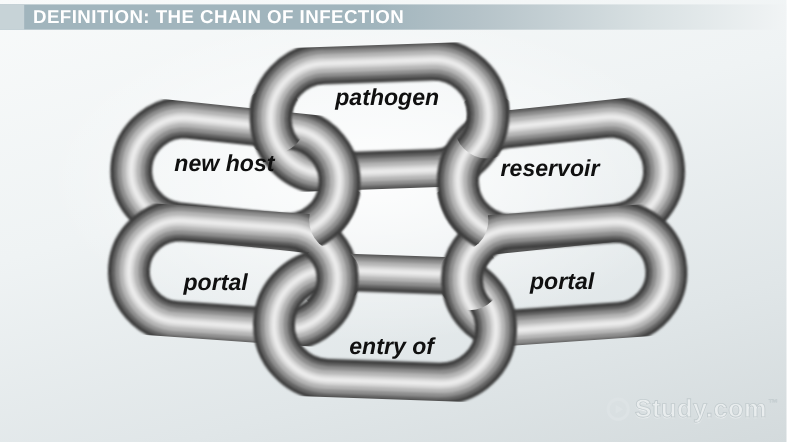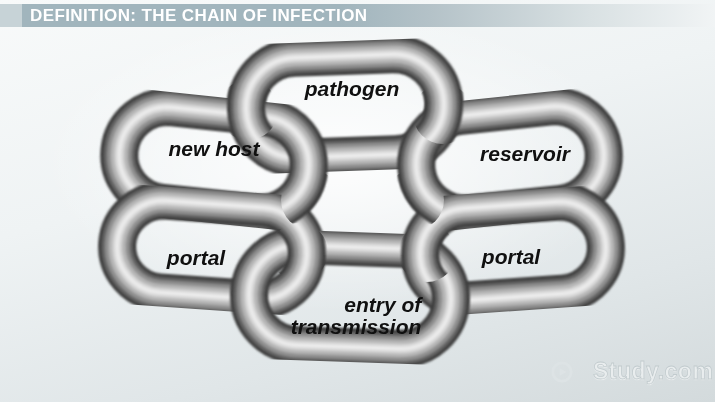--- a/index.html
+++ b/index.html
@@ -26,27 +26,27 @@
   .b1{stroke:#3d3d3d;stroke-width:38;fill:none}
   .b2{stroke:#646464;stroke-width:31;fill:none}
   .b3{stroke:#8f8f8f;stroke-width:24.5;fill:none}
   .b4{stroke:#b6b6b6;stroke-width:17;fill:none}
   .b5{stroke:#d6d6d6;stroke-width:9.5;fill:none}
   .b6{stroke:#ebebeb;stroke-width:4;fill:none}
   
   .label{
     position:absolute;transform:translate(-50%,-50%);z-index:2;
     font-style:italic;font-weight:700;font-size:21px;line-height:22px;
-    color:#101010;text-align:right;white-space:nowrap;
+    color:#101010;text-align:center;white-space:nowrap;
   }
   .label span{display:block}
   
   .watermark{position:absolute;left:551px;top:358px;display:flex;align-items:center;z-index:2}
   .wm-text{
-    font-weight:700;font-size:23px;letter-spacing:.5px;margin-left:20px;
+    font-weight:700;font-size:23px;letter-spacing:.5px;margin-left:4px;
     color:#e9edee;-webkit-text-stroke:.8px #c2cbce;
     text-shadow:0 1px 1px rgba(255,255,255,.8);
   }
   .wm-mark{
     font-weight:700;font-size:9px;color:#d7dee0;margin-left:1px;
     align-self:flex-start;margin-top:3px;-webkit-text-stroke:.4px #c2cbce;
   }
 </style>
 </head>
 <body>
@@ -149,35 +149,34 @@
   <use href="#lk0" clip-path="url(#cp2)"></use>
   <use href="#lk1" clip-path="url(#cp3)"></use>
   <use href="#lk2" clip-path="url(#cp4)"></use>
   <use href="#lk3" clip-path="url(#cp5)"></use>
   <use href="#lk4" clip-path="url(#cp6)"></use>
 </svg>
 
 <div class="label" style="left:352px;top:89px">
   <span>pathogen</span>
 </div>
-<div class="label" style="left:214px;top:149px">
+<div class="label" style="left:204px;top:149px">
   <span>new host</span>
 </div>
-<div class="label" style="left:525px;top:154px">
+<div class="label" style="left:500px;top:154px">
   <span>reservoir</span>
 </div>
 <div class="label" style="left:196px;top:258px">
   <span>portal</span>
 </div>
 <div class="label" style="left:511px;top:257px">
   <span>portal</span>
 </div>
 <div class="label" style="left:356px;top:316px">
   <span>entry of</span>
-  <span>transmission</span>
 </div>
 
 <div class="watermark">
   <svg width="22" height="22" viewBox="0 0 24 24">
     <circle cx="12" cy="12" r="10" fill="none" stroke="#dde3e5" stroke-width="3"></circle>
     <path d="M9.5 7.8 L17 12 L9.5 16.2 Z" fill="#dde3e5"></path>
   </svg>
   <span class="wm-text">Study.com</span>
   <span class="wm-mark">™</span>
 </div>

